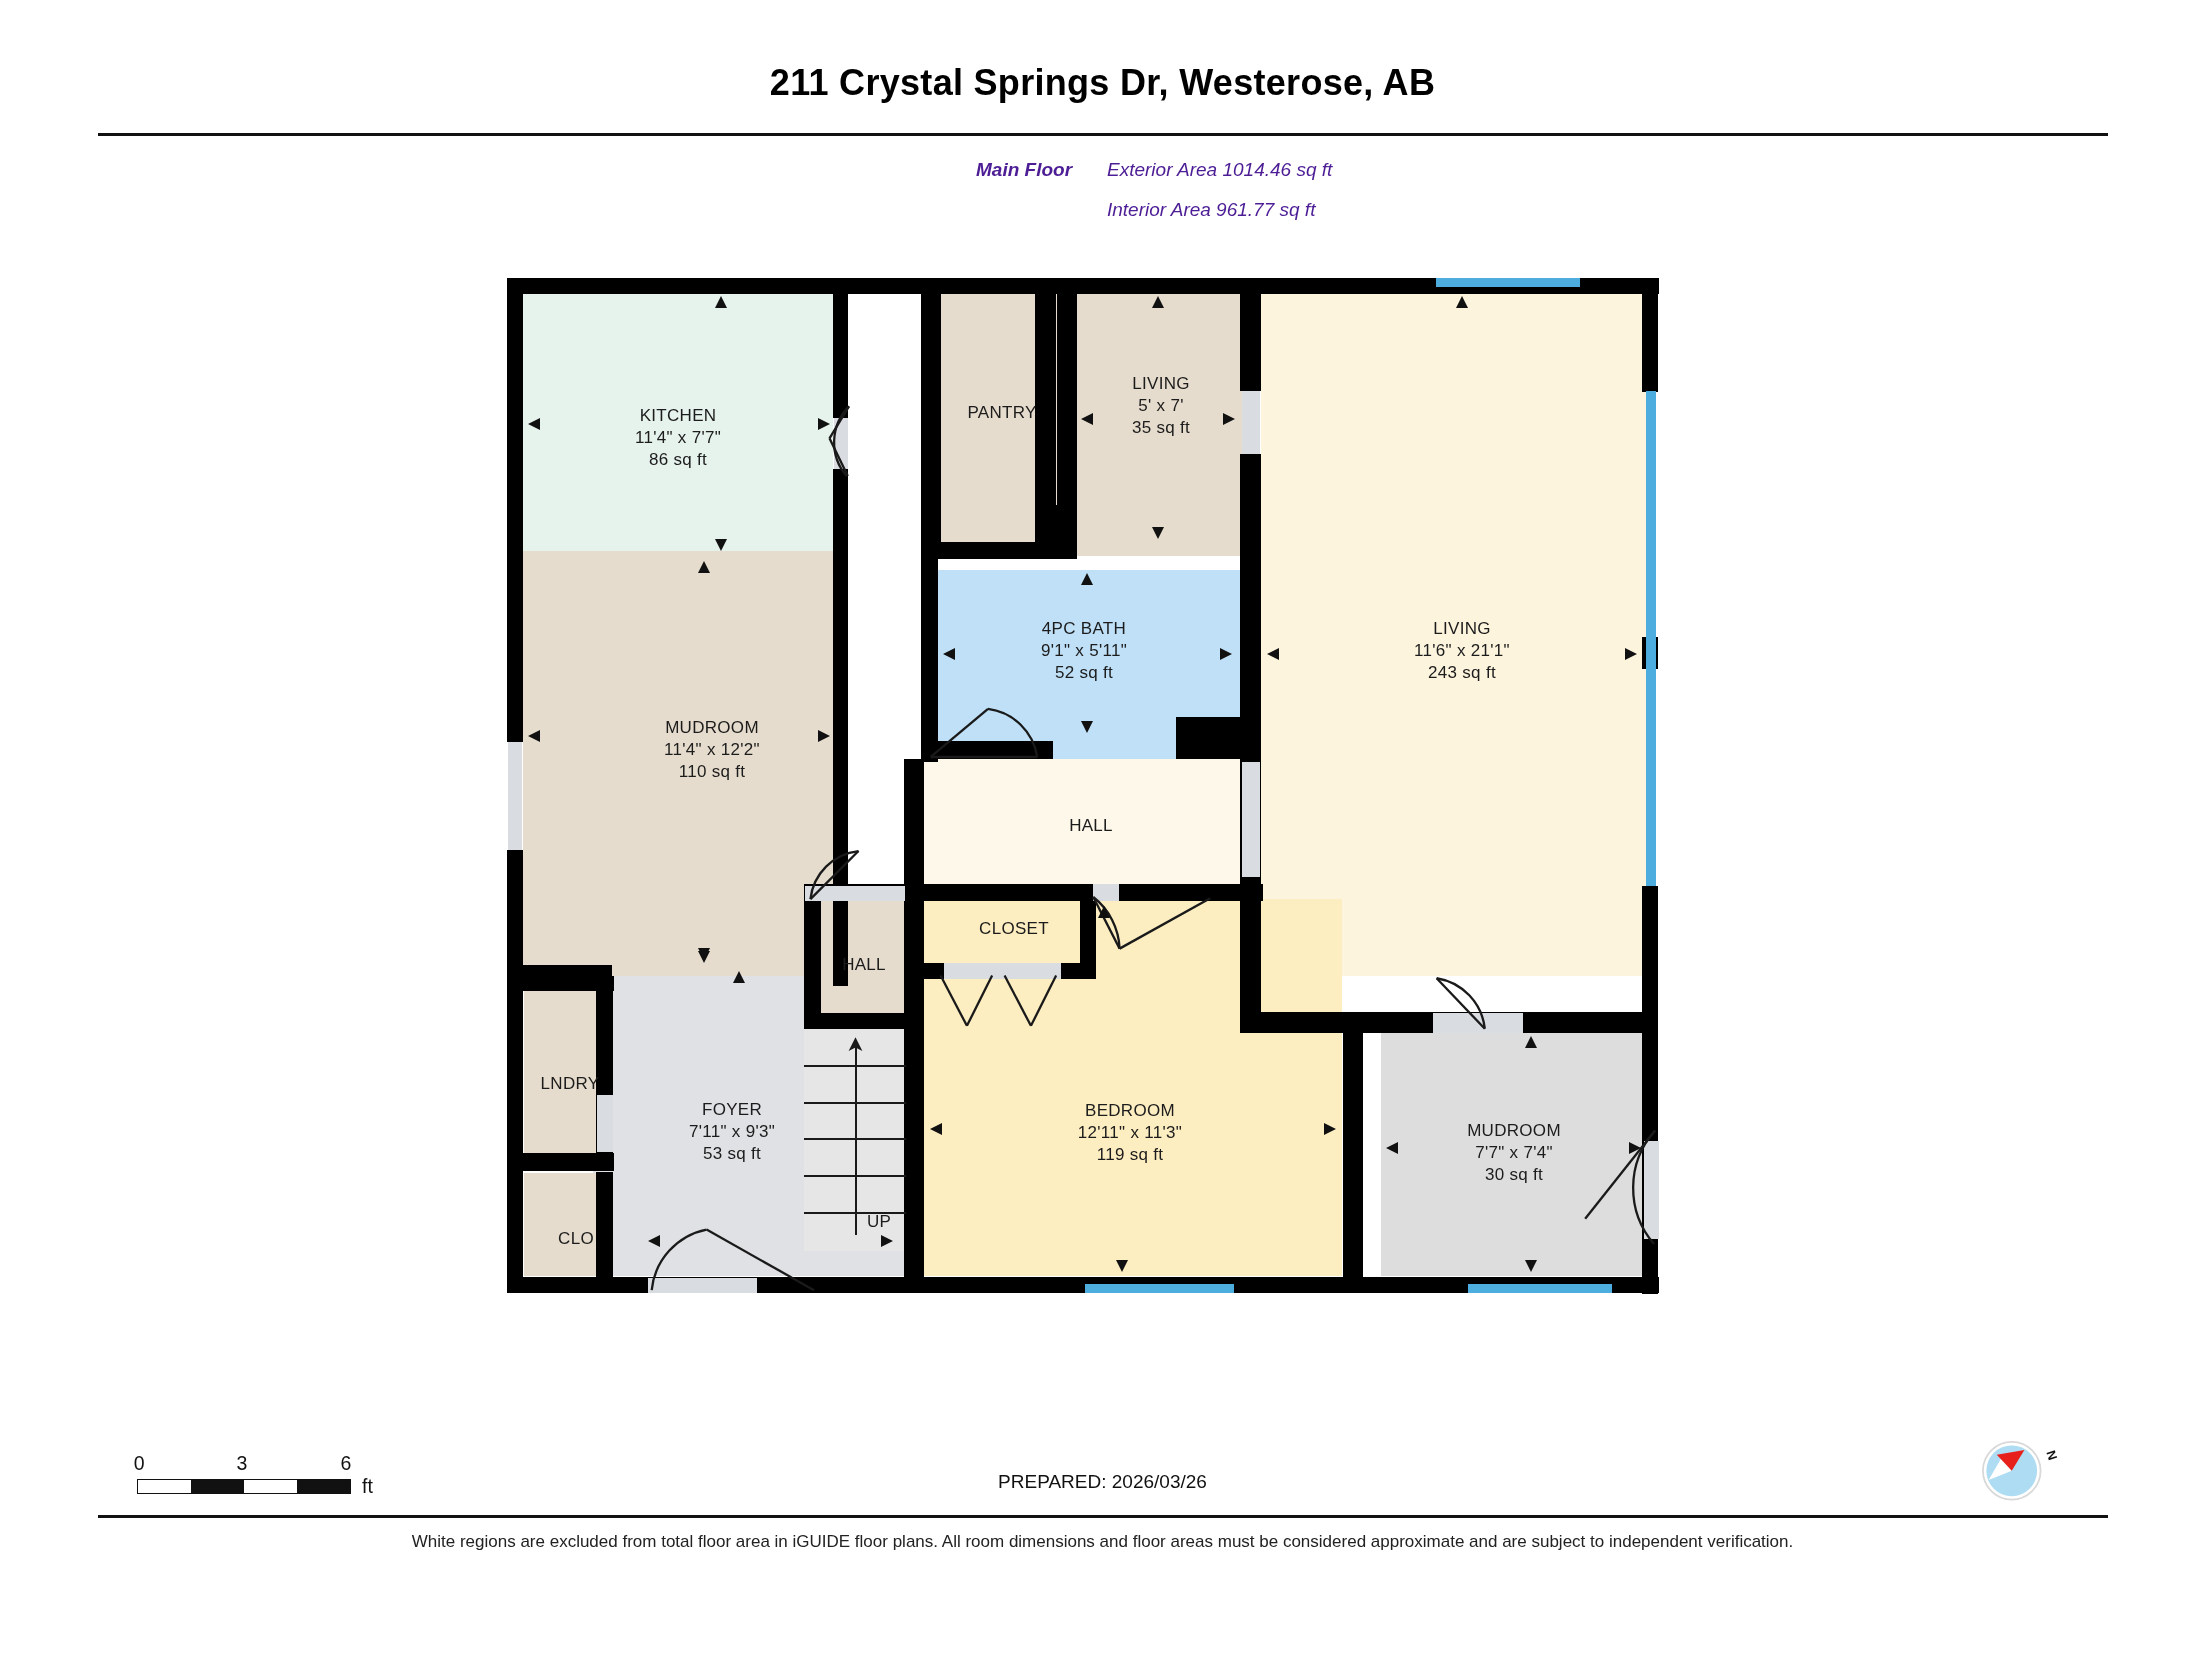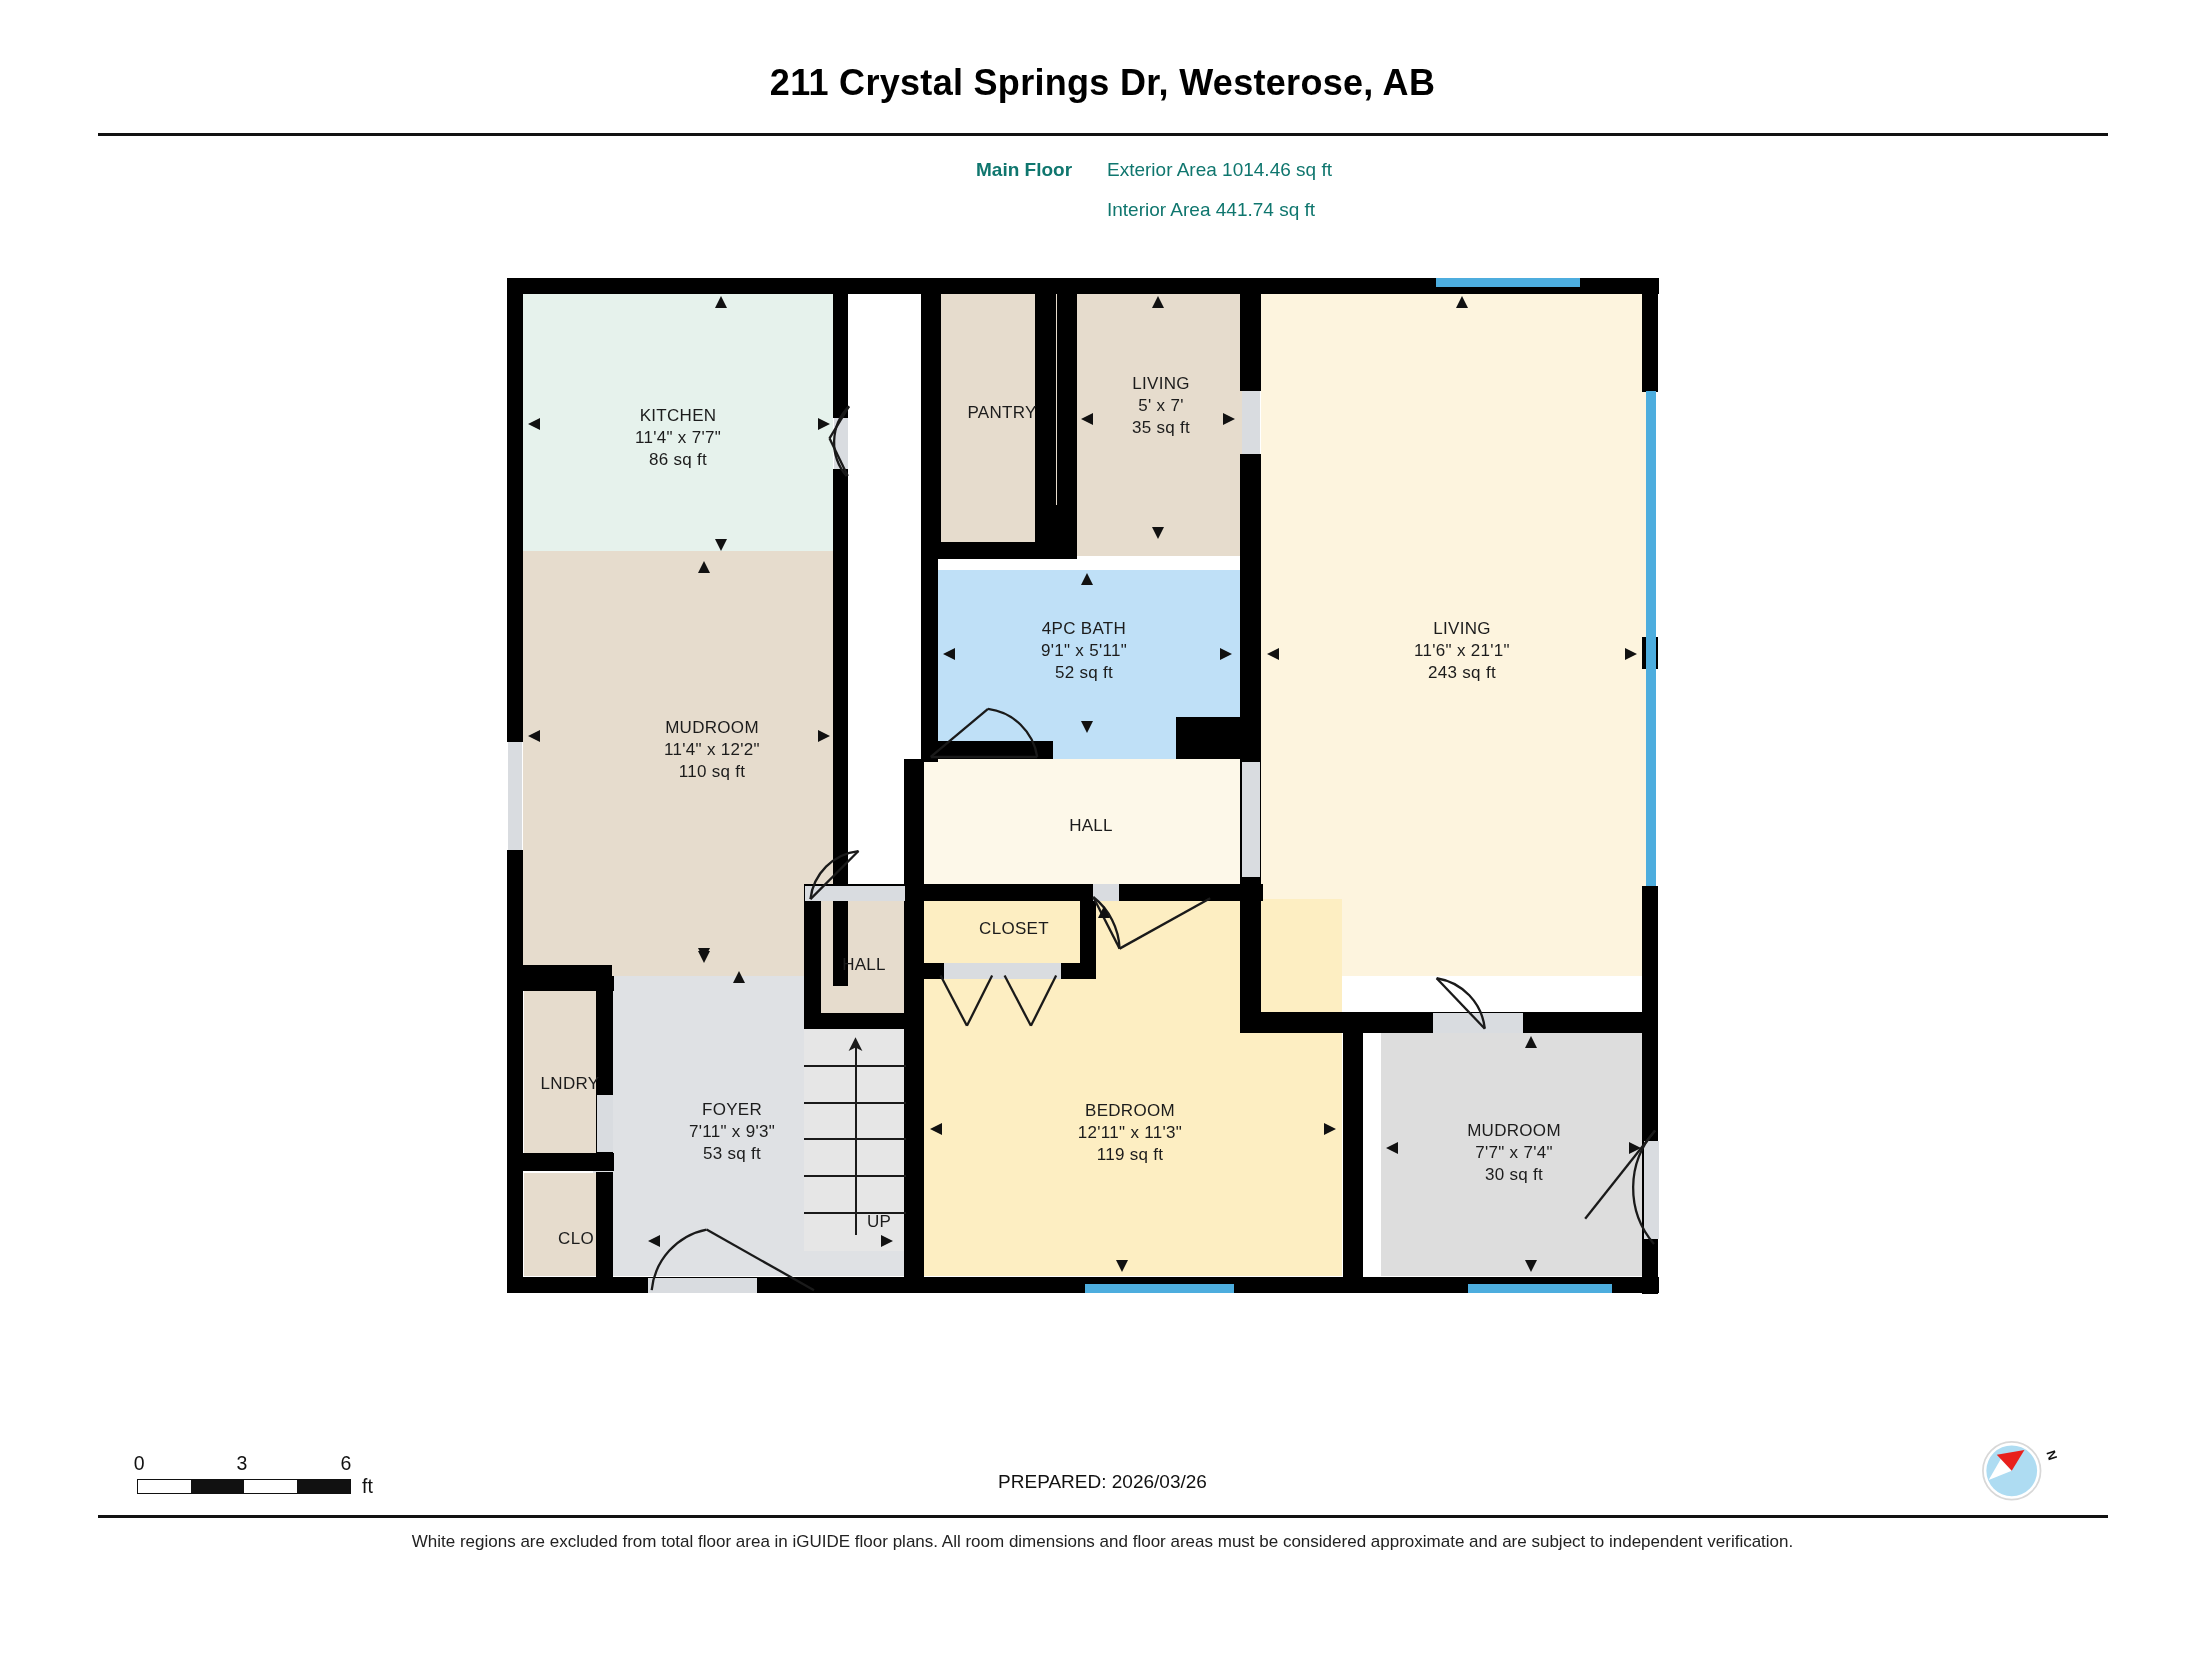--- a/index.html
+++ b/index.html
@@ -33,21 +33,22 @@
     left: 98px; top: 133px;
     width: 2010px; height: 3.4px;
     background: #111;
   }
   #floor-summary {
     position: absolute;
     left: 976px; top: 150px;
     width: 689px;
     font-size: 19px;
     line-height: 40px;
-    color: #0f766e;
+    color: #4c1d95;
+    font-style: italic;
   }
   #floor-summary .fs-row { display: block; white-space: nowrap; }
   #floor-summary .fs-label {
     font-weight: bold;
     display: inline-block;
     width: 131px;
   }
 
   
   #plan {
@@ -152,21 +153,21 @@
 <body>
 
 <div id="header-title">211 Crystal Springs Dr, Westerose, AB</div>
 <div id="header-rule"></div>
 
 <div id="floor-summary">
   <span class="fs-row">
     <span class="fs-label">Main Floor</span><span>Exterior Area 1014.46 sq ft</span>
   </span>
   <span class="fs-row">
-    <span class="fs-label"></span><span>Interior Area 441.74 sq ft</span>
+    <span class="fs-label"></span><span>Interior Area 961.77 sq ft</span>
   </span>
 </div>
 
 <div id="plan">
 
   <div class="room" style="left:523px;  top:293px;  width:310px;  height:258px;  background:#e6f2ec;"></div>
   <div class="room" style="left:523px;  top:551px;  width:310px;  height:425px;  background:#e6dccd;"></div>
 
   <div class="room" style="left:941px; top:293px;  width:118px;  height:230px;  background:#e6dccd;"></div>
   <div class="room" style="left:941px; top:293px;  width:95px;  height:264px;  background:#e6dccd;"></div>

